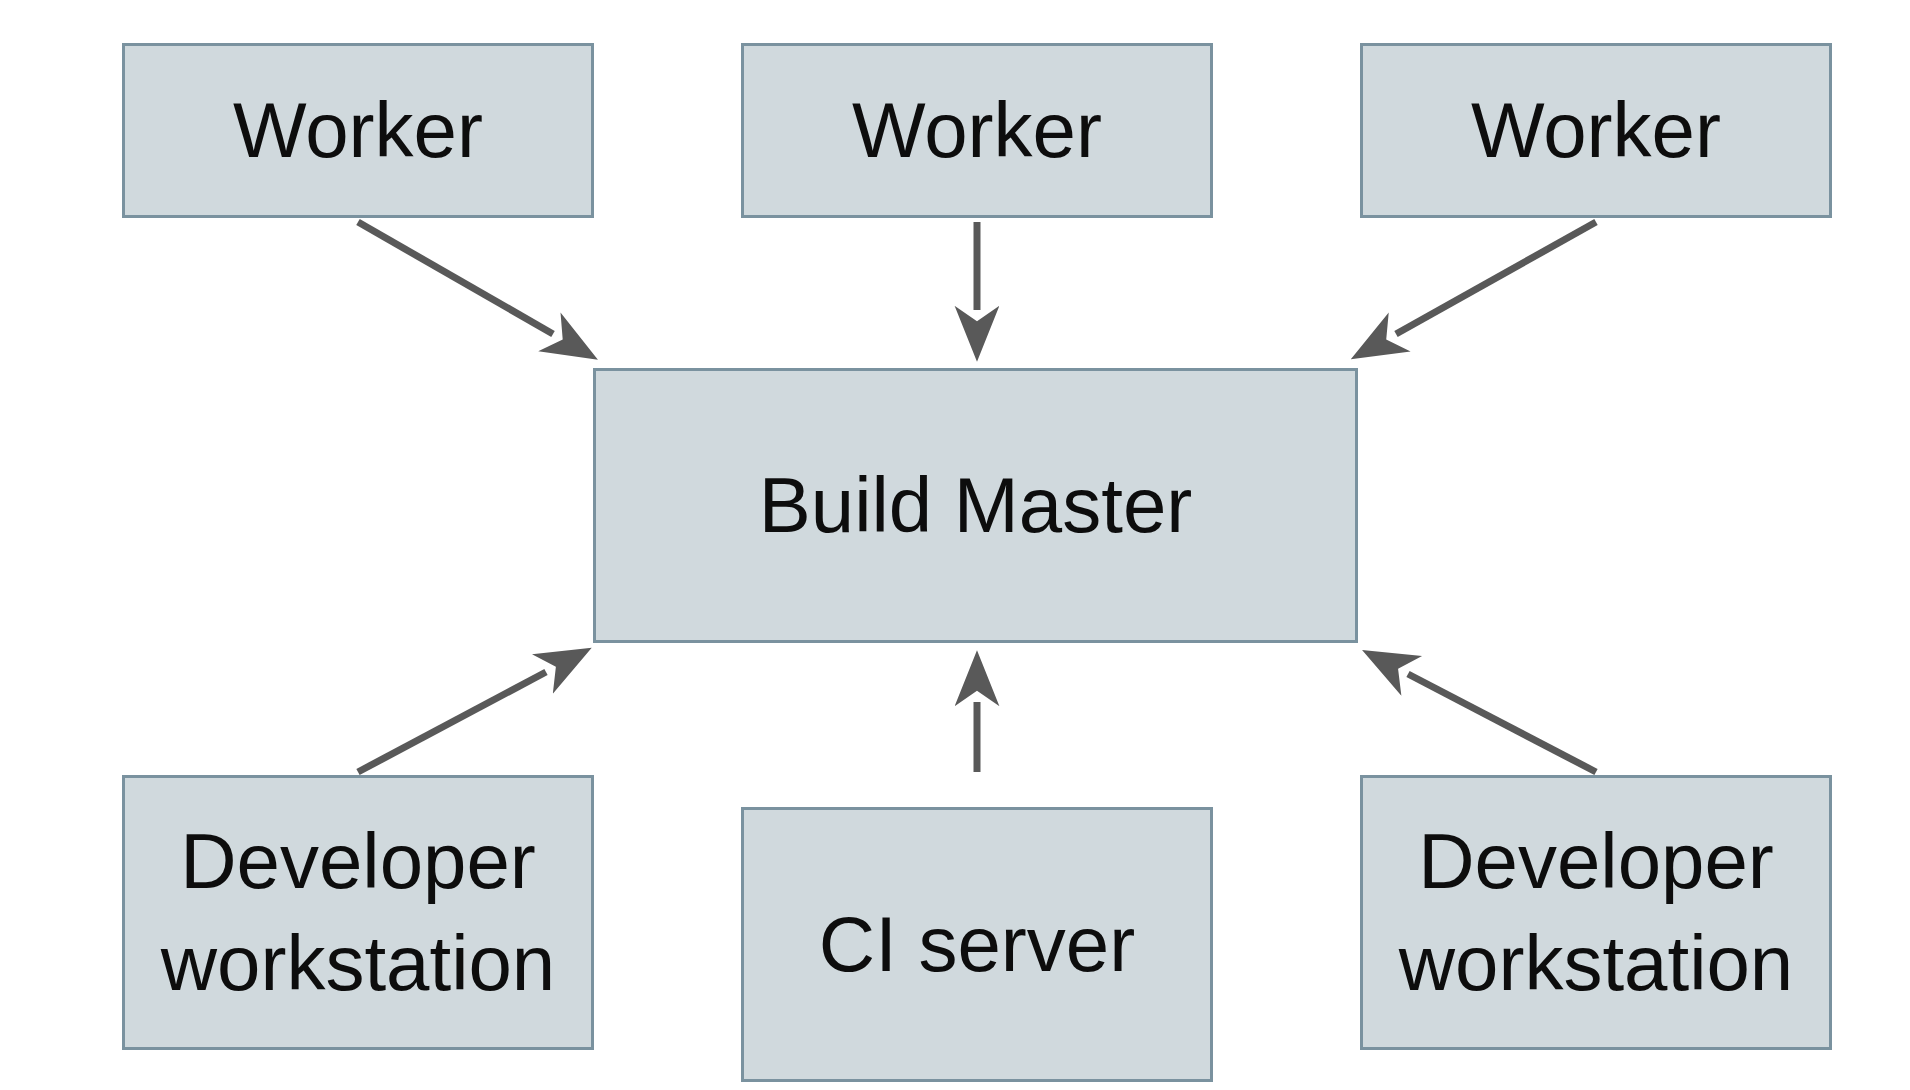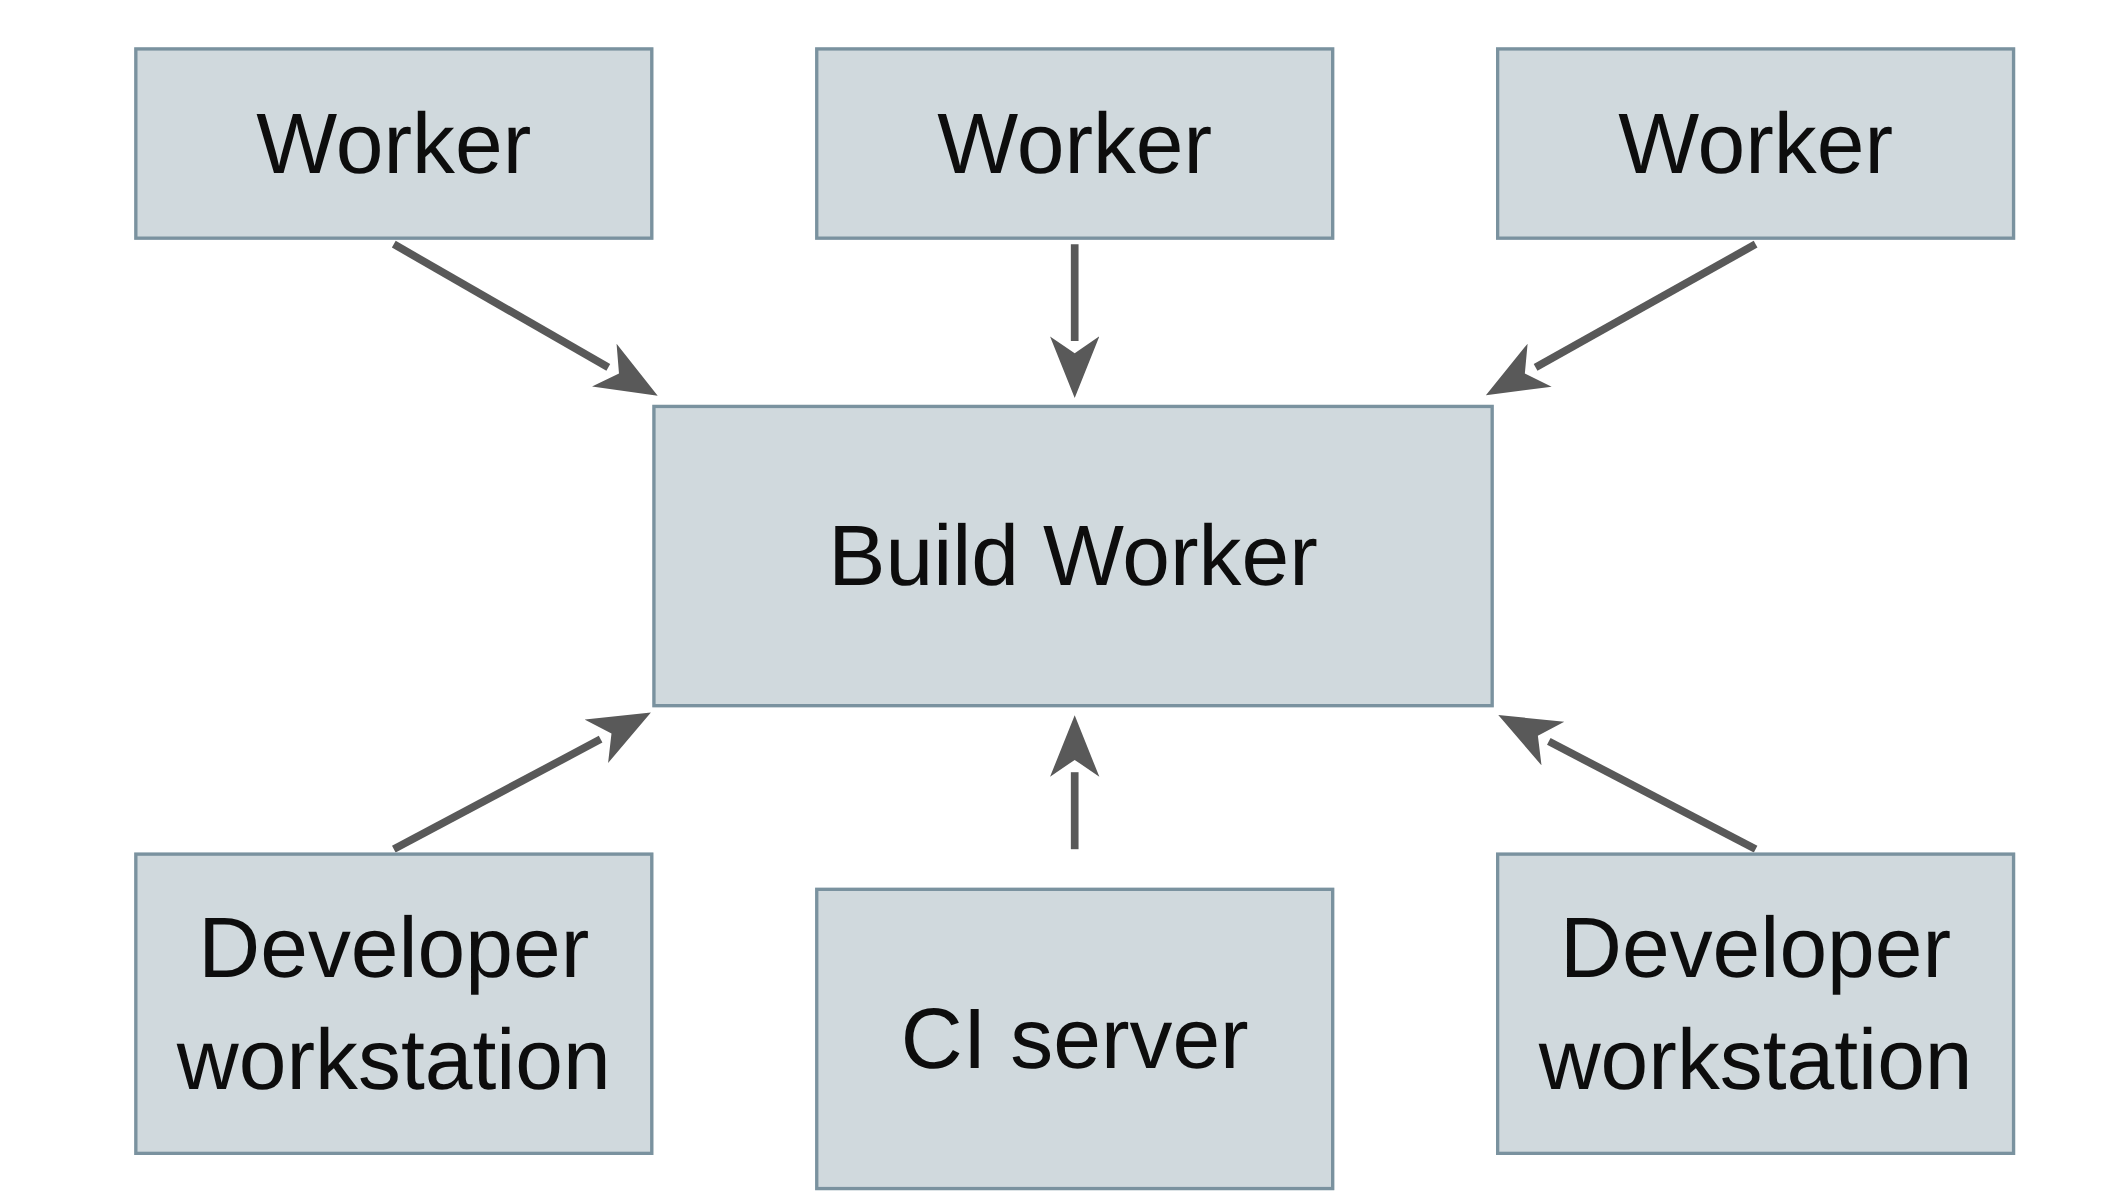--- a/index.html
+++ b/index.html
@@ -79,21 +79,21 @@
 
   <div class="node node-worker-2" style="background: rgb(208, 217, 221); border-color: rgb(122, 146, 159); color: rgb(13, 13, 13);">
     <span>Worker</span>
   </div>
 
   <div class="node node-worker-3" style="background: rgb(208, 217, 221); border-color: rgb(122, 146, 159); color: rgb(13, 13, 13);">
     <span>Worker</span>
   </div>
 
   <div class="node node-build-master" style="background: rgb(208, 217, 221); border-color: rgb(122, 146, 159); color: rgb(13, 13, 13);">
-    <span>Build Worker</span>
+    <span>Build Master</span>
   </div>
 
   <div class="node node-dev-left" style="background: rgb(208, 217, 221); border-color: rgb(122, 146, 159); color: rgb(13, 13, 13);">
     <span>Developer workstation</span>
   </div>
 
   <div class="node node-ci-server" style="background: rgb(208, 217, 221); border-color: rgb(122, 146, 159); color: rgb(13, 13, 13);">
     <span>CI server</span>
   </div>
 

